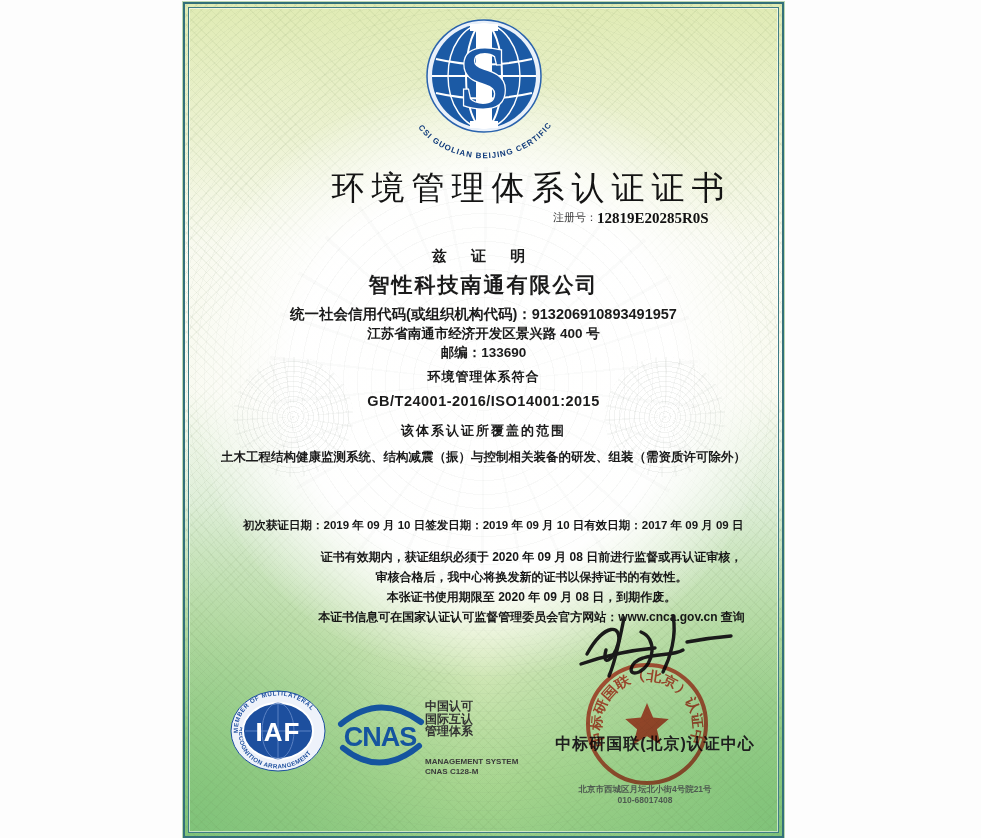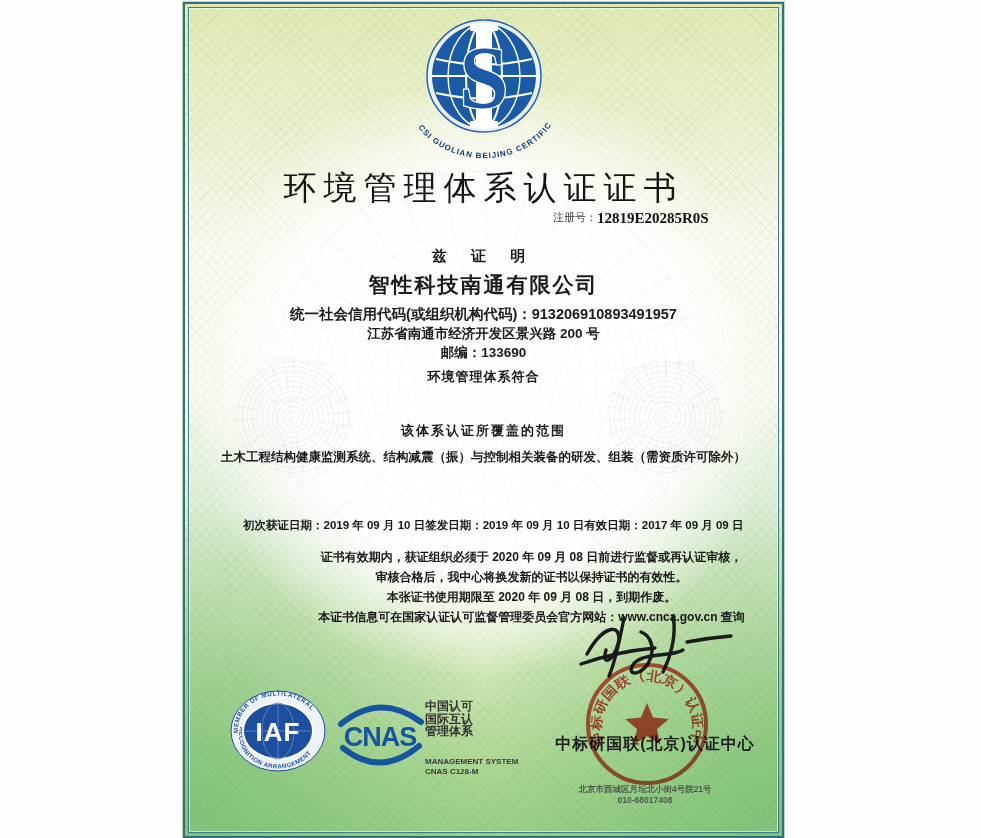--- a/index.html
+++ b/index.html
@@ -30,21 +30,21 @@
   .center-web{position:absolute;left:50%;top:378px;width:430px;height:430px;transform:translate(-50%,-50%);border-radius:50%;pointer-events:none;
     background:
       repeating-radial-gradient(circle, rgba(130,140,130,.10) 0 1px, transparent 1px 14px),
       repeating-conic-gradient(rgba(130,140,130,.07) 0deg 1deg, transparent 1deg 12deg);
     opacity:.55;}
   .rosette{position:absolute;width:120px;height:120px;border-radius:50%;pointer-events:none;opacity:.5;
     background:
       repeating-radial-gradient(circle, rgba(140,150,140,.22) 0 1px, transparent 1px 5px),
       repeating-conic-gradient(rgba(140,150,140,.16) 0deg 2deg, transparent 2deg 14deg);}
   .txt{position:absolute;left:0;width:100%;text-align:center;color:#1b1b1b;white-space:nowrap;}
-  .title{top:162px;font-size:33px;font-weight:500;letter-spacing:7px;color:#141414;}
+  .title{top:162px;font-size:33px;font-weight:500;letter-spacing:7px;color:#141414;padding-left:48px;}
   .reg-row{position:absolute;left:368px;top:206px;display:flex;align-items:flex-end;white-space:nowrap;}
   .reg-label{font-size:11px;color:#3c3c3c;padding-bottom:2px;}
   .reg-number{font-family:"Liberation Serif",serif;font-weight:700;font-size:15px;color:#111;}
   .hereby{top:243px;font-size:15px;font-weight:600;letter-spacing:10px;}
   .company{top:267px;font-size:21px;font-weight:700;letter-spacing:2px;}
   .credit{top:301px;font-size:14.5px;font-weight:700;}
   .addr{top:321px;font-size:13.5px;font-weight:700;}
   .postal{top:340px;font-size:13.5px;font-weight:700;}
   .conforms{top:364px;font-size:13px;font-weight:600;letter-spacing:1px;}
   .standard{top:389px;font-size:14.5px;font-weight:700;letter-spacing:.5px;}
@@ -97,23 +97,24 @@
   <div class="txt title">环境管理体系认证证书</div>
 
   <div class="reg-row">
     <span class="reg-label">注册号：</span>
     <span class="reg-number">12819E20285R0S</span>
   </div>
 
   <div class="txt hereby">兹 证 明</div>
   <div class="txt company">智性科技南通有限公司</div>
   <div class="txt credit">统一社会信用代码(或组织机构代码)：913206910893491957</div>
-  <div class="txt addr">江苏省南通市经济开发区景兴路 200 号</div>
+  <div class="txt addr">江苏省南通市经济开发区景兴路 400 号</div>
   <div class="txt postal">邮编：133690</div>
   <div class="txt conforms">环境管理体系符合</div>
+  <div class="txt standard">GB/T24001-2016/ISO14001:2015</div>
   <div class="txt scope-head">该体系认证所覆盖的范围</div>
   <div class="txt scope1">土木工程结构健康监测系统、结构减震（振）与控制相关装备的研发、组装（需资质许可除外）</div>
 
   <div class="dates">
     <span>初次获证日期：2019 年 09 月 10 日</span>
     <span>签发日期：2019 年 09 月 10 日</span>
     <span>有效日期：2017 年 09 月 09 日</span>
   </div>
 
   <div class="validity">

